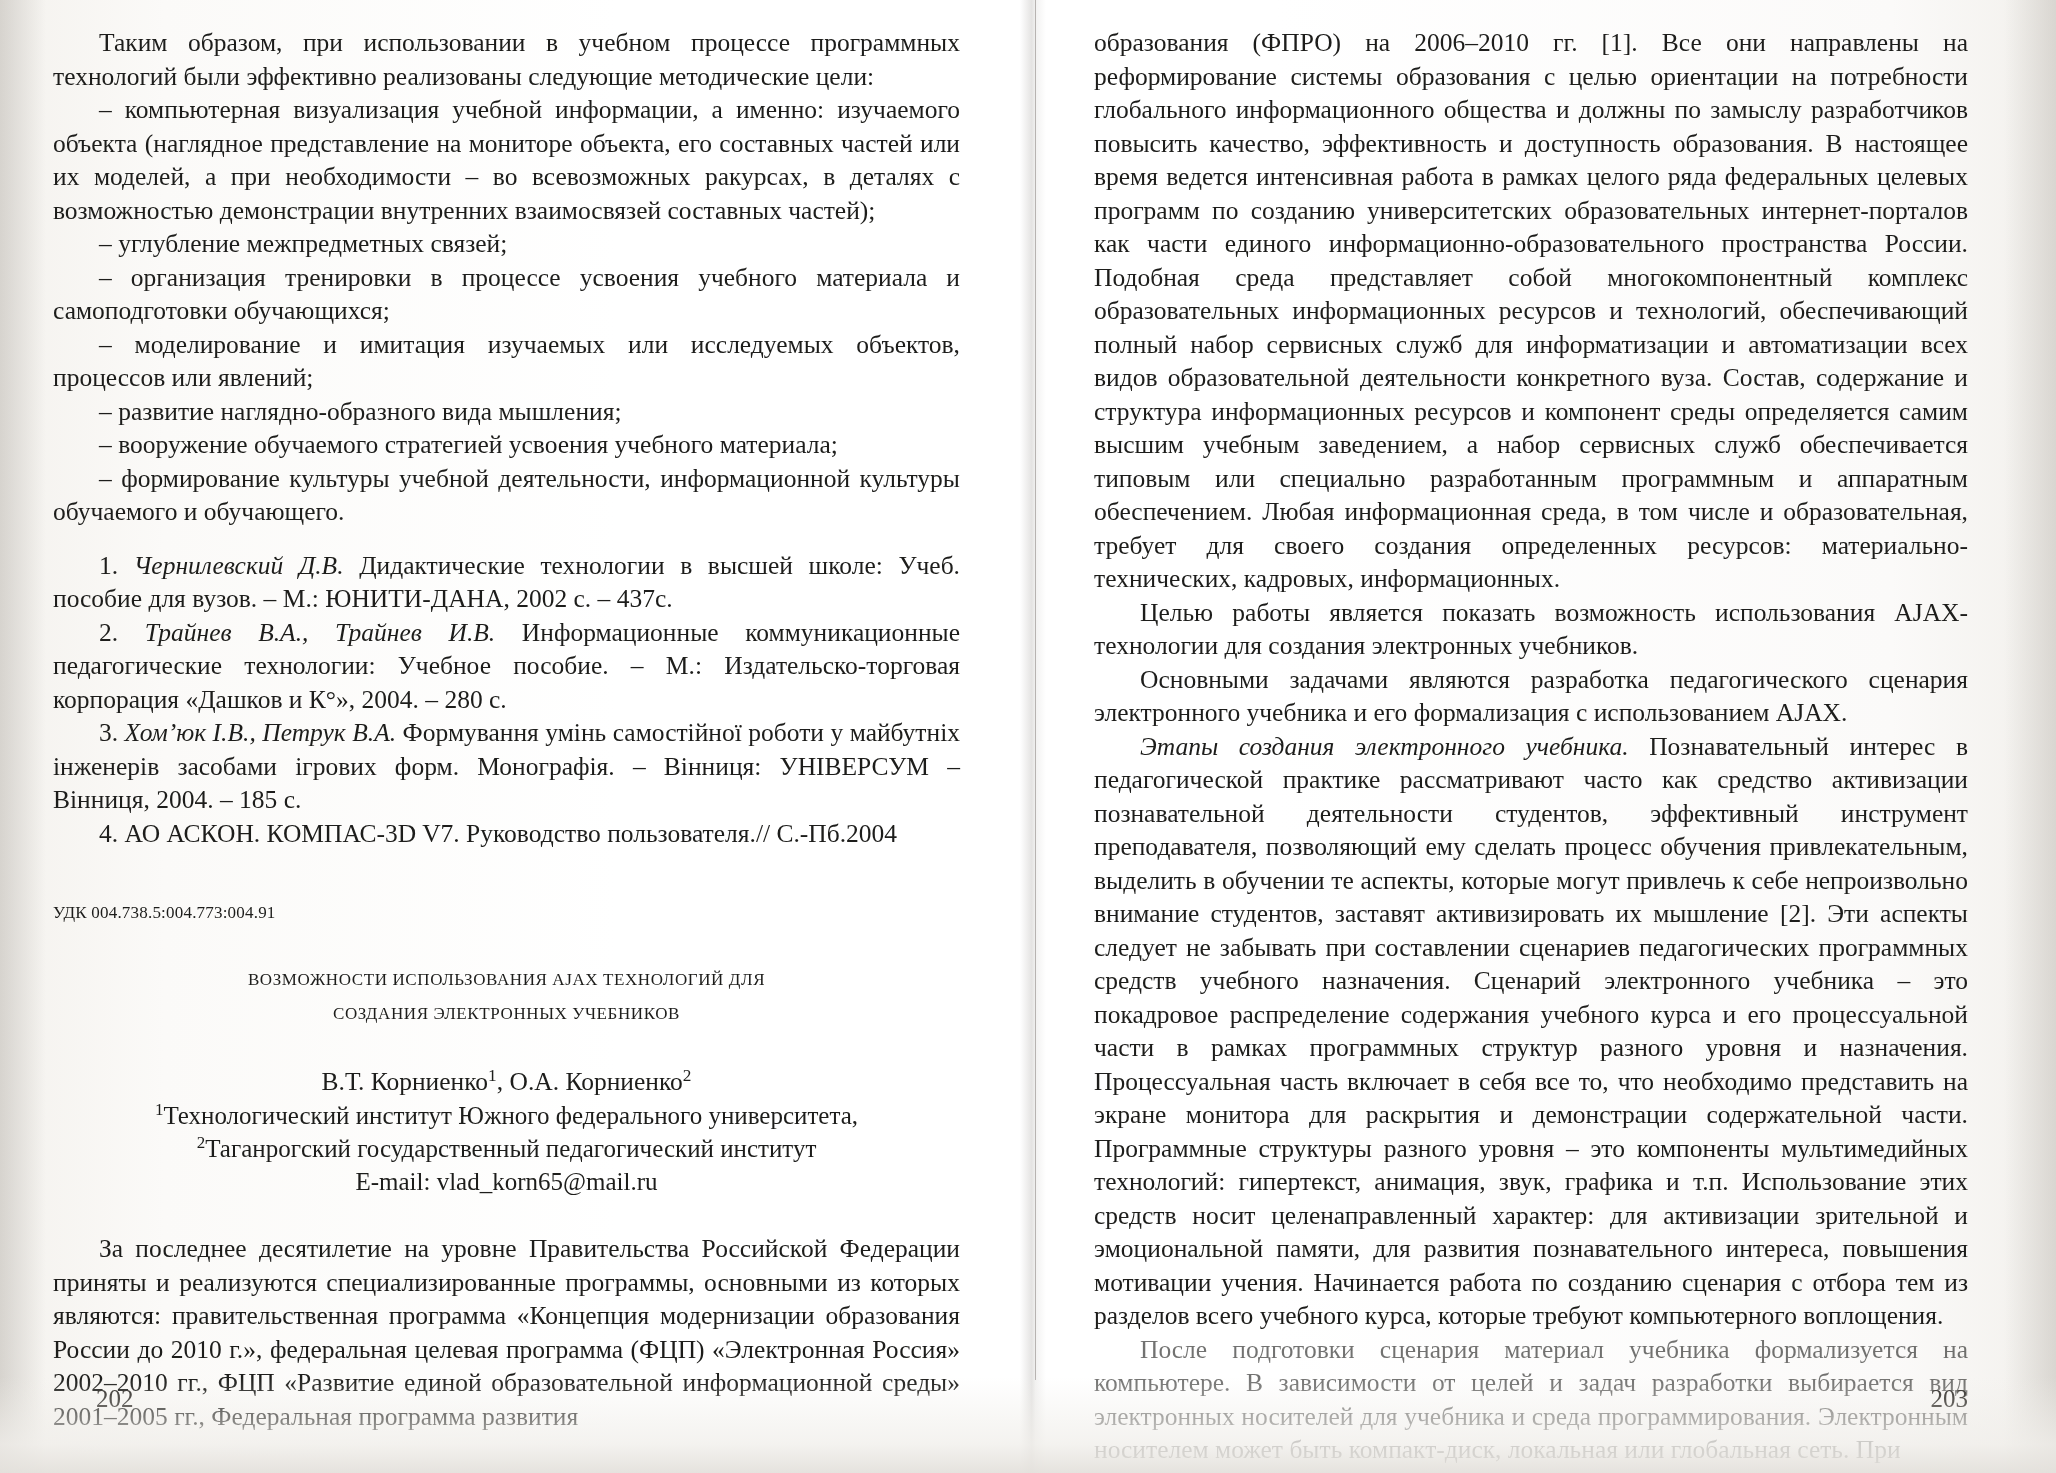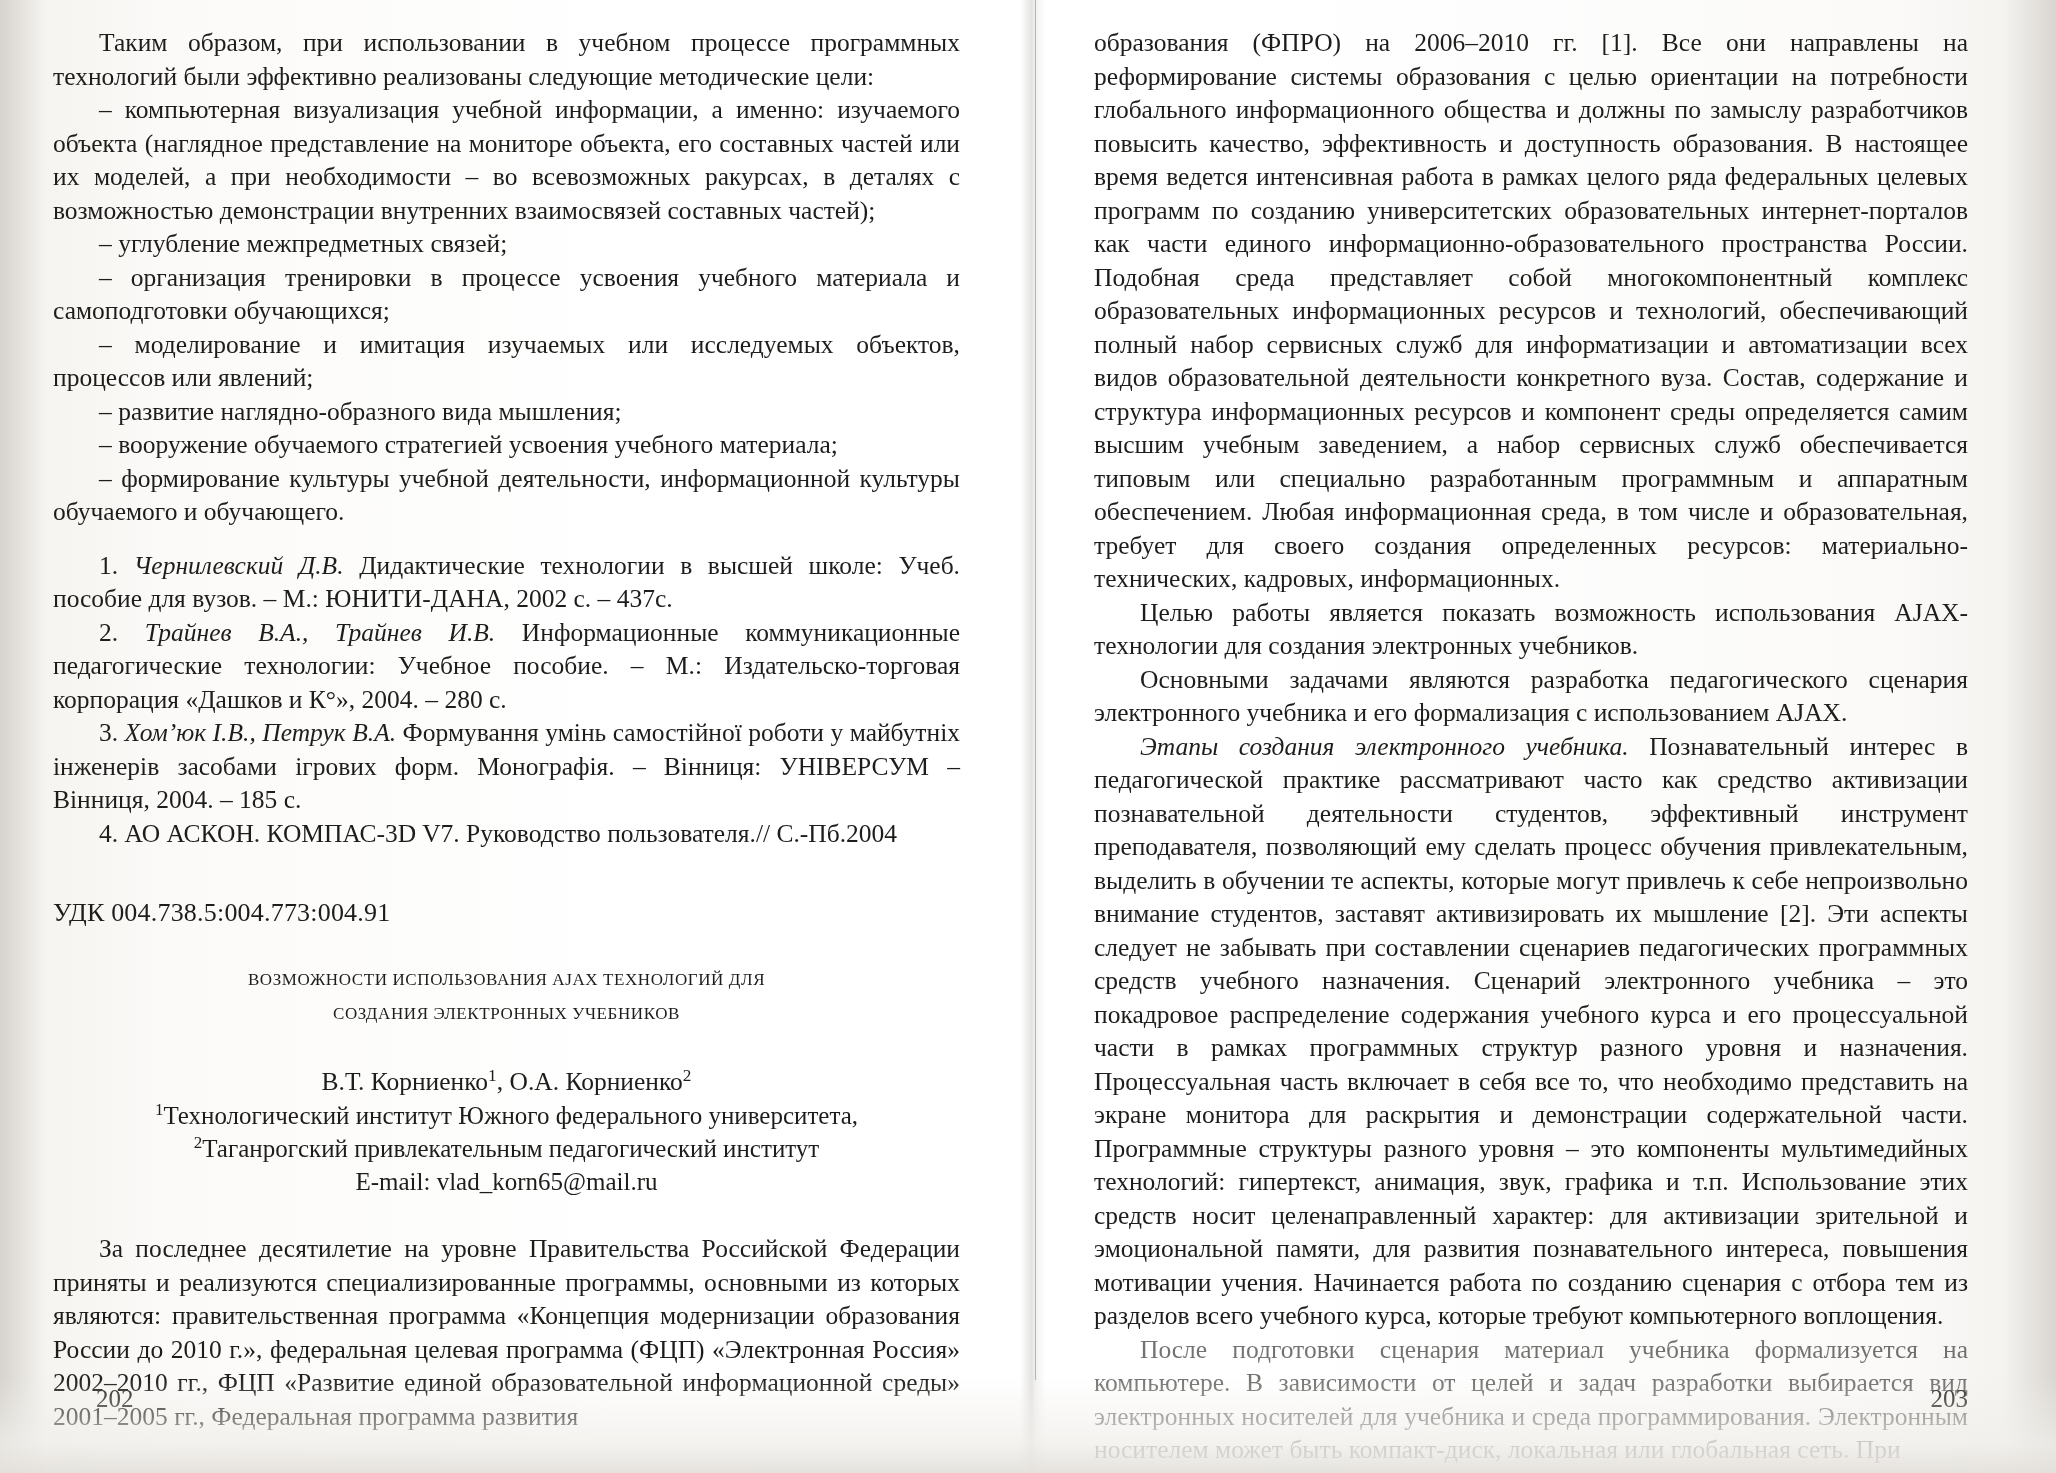--- a/index.html
+++ b/index.html
@@ -72,21 +72,21 @@
     text-indent: 46px;
   }
   .em {
     font-style: italic;
   }
   .gap-md { height: 20px; }
   .gap-lg { height: 34px; }
   .gap-xl { height: 46px; }
 
   .udk {
-    font-size: 26px;
+    font-size: 17px;
     line-height: 33px;
     letter-spacing: 0.2px;
   }
   .title {
     text-align: center;
     font-size: 17px;
     line-height: 34px;
     letter-spacing: 0.6px;
   }
   .authors {
@@ -184,21 +184,21 @@
     <div class="gap-lg"></div>
 
     <p class="title">ВОЗМОЖНОСТИ ИСПОЛЬЗОВАНИЯ AJAX ТЕХНОЛОГИЙ ДЛЯ</p>
     <p class="title">СОЗДАНИЯ ЭЛЕКТРОННЫХ УЧЕБНИКОВ</p>
 
     <div class="gap-lg"></div>
 
     <p class="authors"><span>В.Т. Корниенко</span><sup>1</sup><span>, О.А. Корниенко</span><sup>2</sup></p>
 
     <p class="affil"><sup>1</sup><span>Технологический институт Южного федерального университета,</span></p>
-    <p class="affil"><sup>2</sup><span>Таганрогский привлекательным педагогический институт</span></p>
+    <p class="affil"><sup>2</sup><span>Таганрогский государственный педагогический институт</span></p>
     <p class="affil">E-mail: vlad_korn65@mail.ru</p>
 
     <div class="gap-lg"></div>
 
     <p class="indent">За последнее десятилетие на уровне Правительства Российской Федерации приняты и реализуются специализированные программы, основными из которых являются: правительственная программа «Концепция модернизации образования России до 2010 г.», федеральная целевая программа (ФЦП) «Электронная Россия» 2002–2010 гг., ФЦП «Развитие единой образовательной информационной среды» 2001–2005 гг., Федеральная программа развития</p>
 
     <div class="folio folio-left">202</div>
   </div>
 
   <div class="page page-right">

